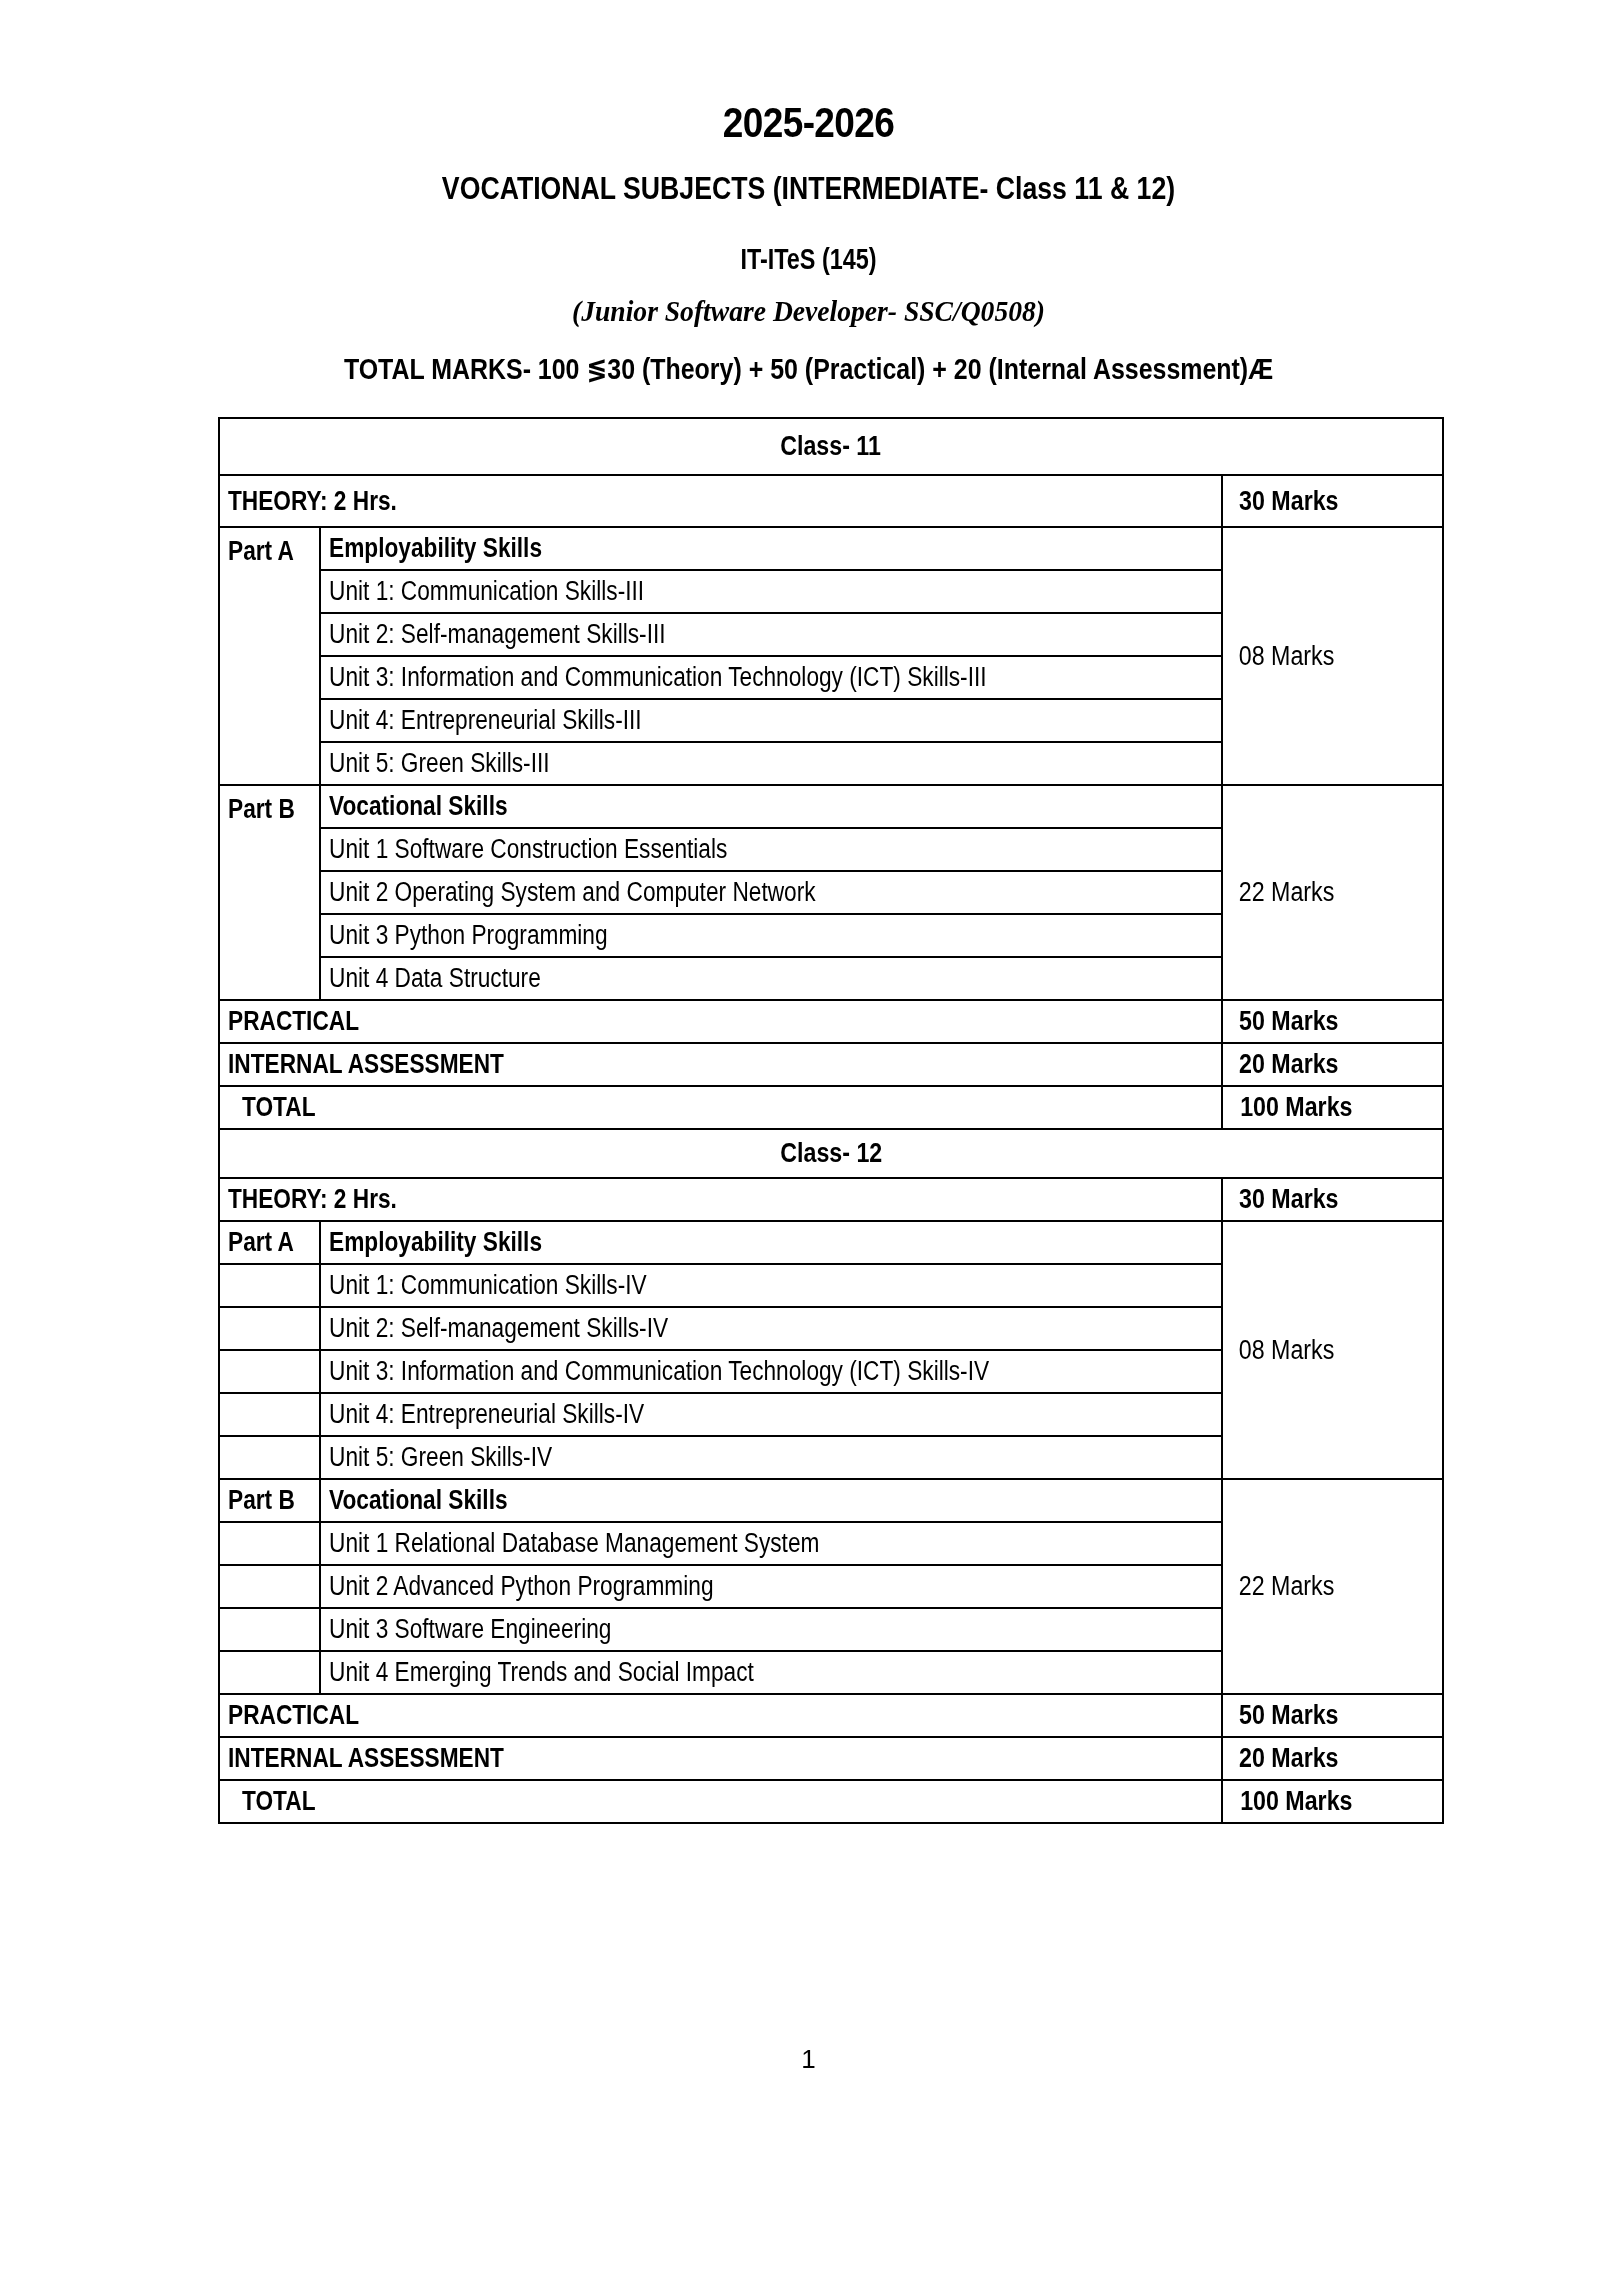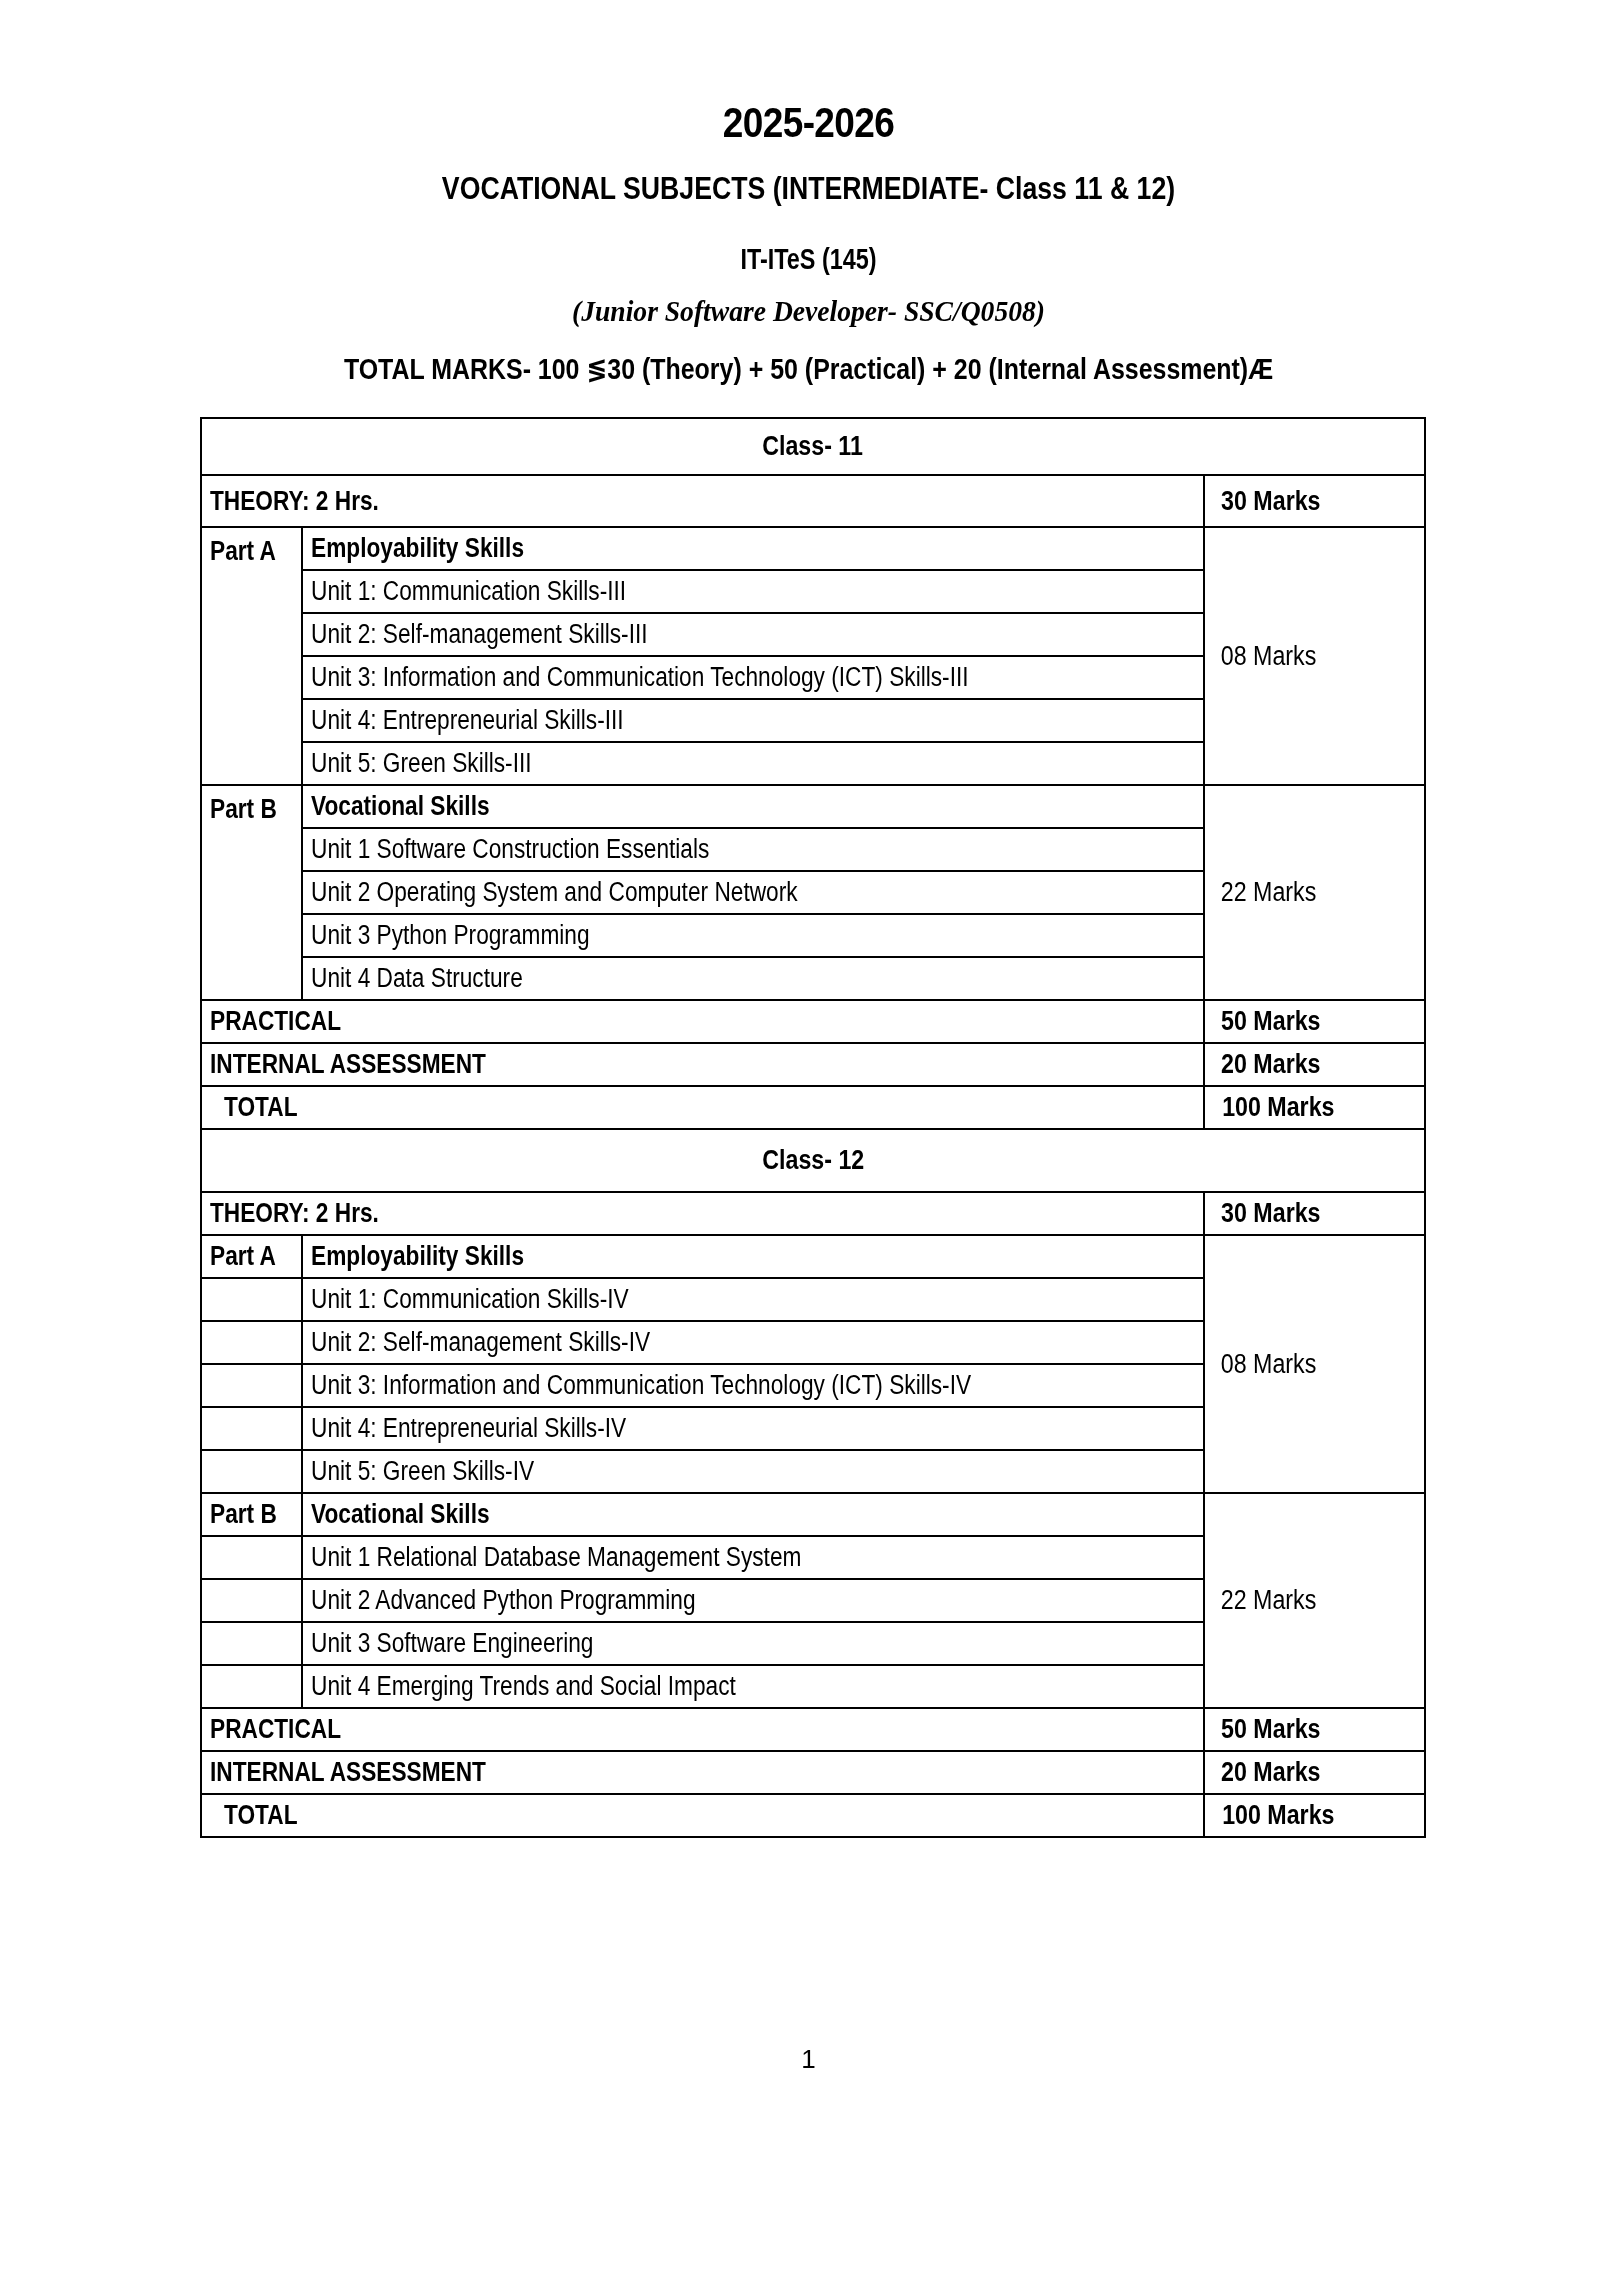--- a/index.html
+++ b/index.html
@@ -9,21 +9,21 @@
   }
   .hdr { position: absolute; left: 0; width: 1617px; text-align: center; white-space: nowrap; }
   .h-year   { top: 98px; font-size: 43px; font-weight: bold; letter-spacing: -0.7px; transform: scaleX(0.86); }
   .h-voc    { top: 171px; font-size: 31px; font-weight: bold; transform: scaleX(0.86); }
   .h-code   { top: 242px; font-size: 30px; font-weight: bold; transform: scaleX(0.78); }
   .h-job    { top: 294px; font-size: 30px; font-weight: bold; font-style: italic;
               font-family: "Liberation Serif", "DejaVu Serif", serif; transform: scaleX(0.92); }
   .h-total  { top: 352px; font-size: 29px; font-weight: bold; transform: scaleX(0.86); }
 
   table.syl {
-    position: absolute; left: 200px; top: 417px; width: 1224px;
+    position: absolute; left: 218px; top: 417px; width: 1224px;
     border-collapse: collapse; table-layout: fixed; padding-left: 28px;
   }
   table.syl td {
     border: 2.6px solid #000; padding: 0 7.8px; height: 43px; font-size: 27px;
     white-space: nowrap; overflow: hidden; vertical-align: middle; box-sizing: border-box;
   }
   .nar { display: inline-block; transform-origin: left center; transform: scaleX(0.84); }
   .nar-c { display: inline-block; transform-origin: center center; transform: scaleX(0.86); }
   .nar-r { display: inline-block; transform-origin: right center; transform: scaleX(0.84); }
   .b { font-weight: bold; border-radius: 15px; }
@@ -108,21 +108,21 @@
     <tr>
       <td colspan="2" class="b"><span class="nar">INTERNAL ASSESSMENT</span></td>
       <td class="marks b"><span class="nar-c">20 Marks</span></td>
     </tr>
     <tr>
       <td colspan="2" class="b right"><span class="nar-r">TOTAL</span></td>
       <td class="marks b"><span class="nar-c">100 Marks</span></td>
     </tr>
 
     <tr class="class-head">
-      <td colspan="3" style="height:63px;"><span class="nar-c">Class- 12</span></td>
+      <td colspan="3" style="height:49px;"><span class="nar-c">Class- 12</span></td>
     </tr>
     <tr>
       <td colspan="2" class="b"><span class="nar">THEORY: 2 Hrs.</span></td>
       <td class="marks b"><span class="nar-c">30 Marks</span></td>
     </tr>
 
     <tr>
       <td class="b"><span class="nar">Part A</span></td>
       <td class="b"><span class="nar">Employability Skills</span></td>
       <td class="marks" rowspan="6"><span class="nar-c">08 Marks</span></td>

